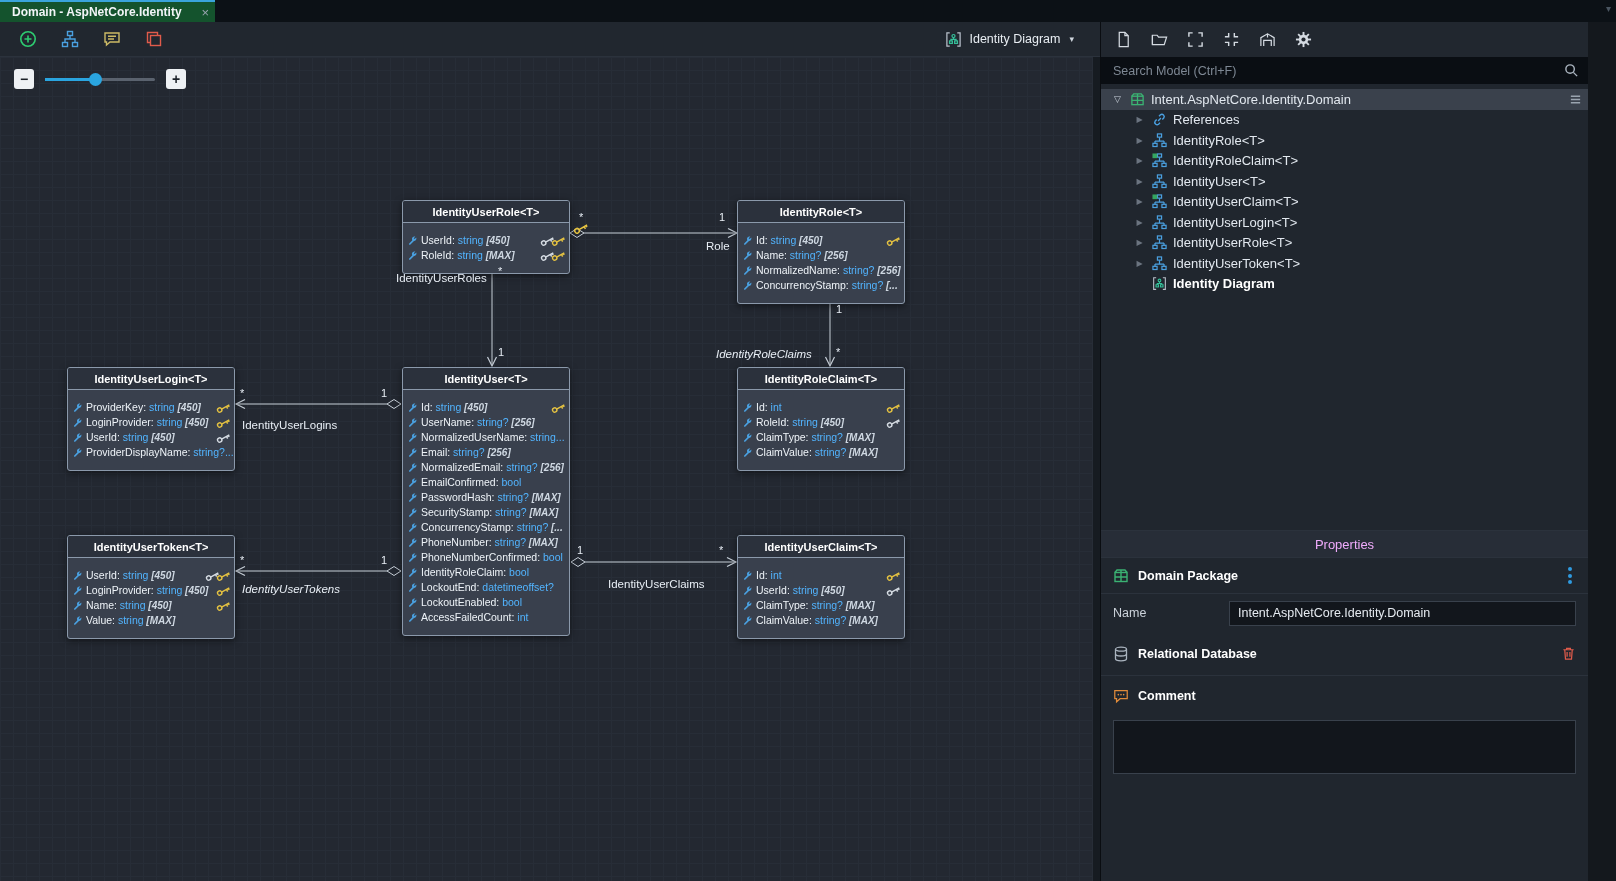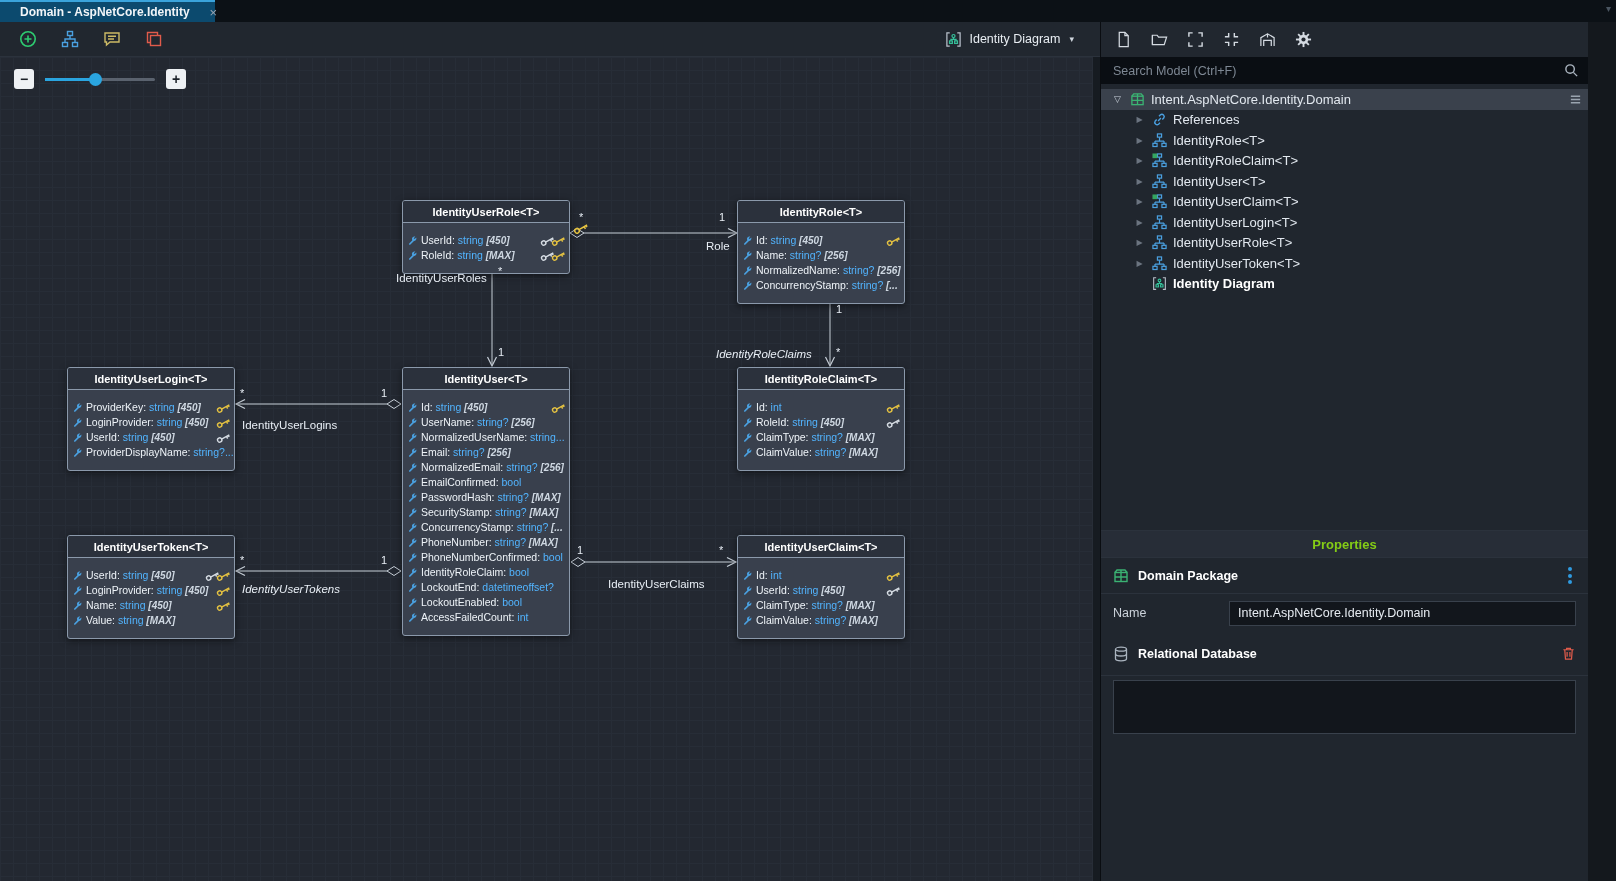--- a/index.html
+++ b/index.html
@@ -1,21 +1,21 @@
 <!DOCTYPE html>
 <html><head>
 <meta charset="utf-8">
 <style>
 *{margin:0;padding:0;box-sizing:border-box}
 html,body{width:1616px;height:881px;overflow:hidden}
 body{background:#14181d;font-family:"Liberation Sans",sans-serif;position:relative}
 
 
 .tabbar{height:22px;background:#0c1116;display:flex;align-items:stretch;position:relative}
-.tab{width:215px;background:#0c4a6e;border-top:2px solid #3aa4dc;display:flex;align-items:center;padding:0 20px;gap:20px}
+.tab{width:215px;background:#14532d;border-top:2px solid #3aa4dc;display:flex;align-items:center;padding:0 12px;gap:20px}
 .tab-title{color:#f2f5f8;font-size:12px;font-weight:bold;white-space:nowrap}
 .tab-close{color:#9aa4b0;font-size:13px;margin-left:auto;cursor:pointer}
 .win-caret{position:absolute;right:5px;top:3px;color:#4a5560;font-size:10px;cursor:pointer}
 
 .main{display:flex;height:859px}
 
 
 .left{width:1100px;display:flex;flex-direction:column}
 .canvas-toolbar{height:35px;background:#21272f;border-bottom:1px solid #2b323c;display:flex;align-items:center;padding:0 10px}
 .tbtn{width:36px;height:26px;display:inline-flex;align-items:center;justify-content:center;cursor:pointer;border-radius:3px}
@@ -75,21 +75,21 @@
 .trow.sel .tarrow{color:#c9d1da;font-size:9px}
 .ticon{flex:none;display:inline-flex}
 .ticon svg{width:15px;height:15px}
 .tlabel{color:#e2e8ef;font-size:13px;white-space:nowrap}
 .tlabel.bold{font-weight:bold;color:#fff}
 .ttrail{margin-left:auto;display:inline-flex;cursor:pointer}
 .ttrail svg{width:13px;height:13px}
 
 
 .props{flex:1;display:flex;flex-direction:column;background:#20262e;border-top:1px solid #2b323c}
-.props-header{height:27px;background:#272d37;display:flex;align-items:center;justify-content:center;color:#84cc16;font-size:13px;font-weight:700;border-bottom:1px solid #2b323c}
+.props-header{height:27px;background:#272d37;display:flex;align-items:center;justify-content:center;color:#f0abfc;font-size:13px;font-weight:400;border-bottom:1px solid #2b323c}
 .prow{display:flex;align-items:center;padding:0 12px;border-bottom:1px solid #2b323c}
 .prow.section{height:36px;gap:9px}
 .prow.secdb{height:44px;gap:9px}
 .prow.seccm{height:40px;gap:9px;border-bottom:none}
 .section-label{color:#fff;font-size:12.5px;font-weight:bold}
 .picon{display:inline-flex}
 .picon svg{width:16px;height:16px}
 .dots{margin-left:auto;display:flex;flex-direction:column;gap:2.5px;cursor:pointer;padding:2px 4px}
 .dots i{width:4px;height:4px;border-radius:50%;background:#2f9be0}
 .prow.field{height:38px;border-bottom:none}
@@ -784,16 +784,27 @@
         <span class="trash">
             <svg viewBox="0 0 16 16">
               <g fill="none" stroke="#e05b4b" stroke-width="1.3">
                 <path d="M2.5 4h11M6 4V2.5h4V4M4 4l.8 10h6.4L12 4"></path>
                 <path d="M6.5 6.5v5M9.5 6.5v5"></path>
               </g>
             </svg>
           </span>
       </div>
 
+      <div class="prow seccm">
+        <span class="picon">
+            <svg viewBox="0 0 18 18">
+              <path d="M2 3h14v9H8l-4 3.5V12H2z" fill="none" stroke="#e08b3a" stroke-width="1.4"></path>
+              <circle cx="6" cy="7.5" r="0.9" fill="#e08b3a"></circle>
+              <circle cx="9" cy="7.5" r="0.9" fill="#e08b3a"></circle>
+              <circle cx="12" cy="7.5" r="0.9" fill="#e08b3a"></circle>
+            </svg>
+          </span>
+        <span class="section-label">Comment</span>
+      </div>
       <textarea class="comment-area" style=""></textarea>
     </div>
   </div>
 </div>
 
 </body></html>

